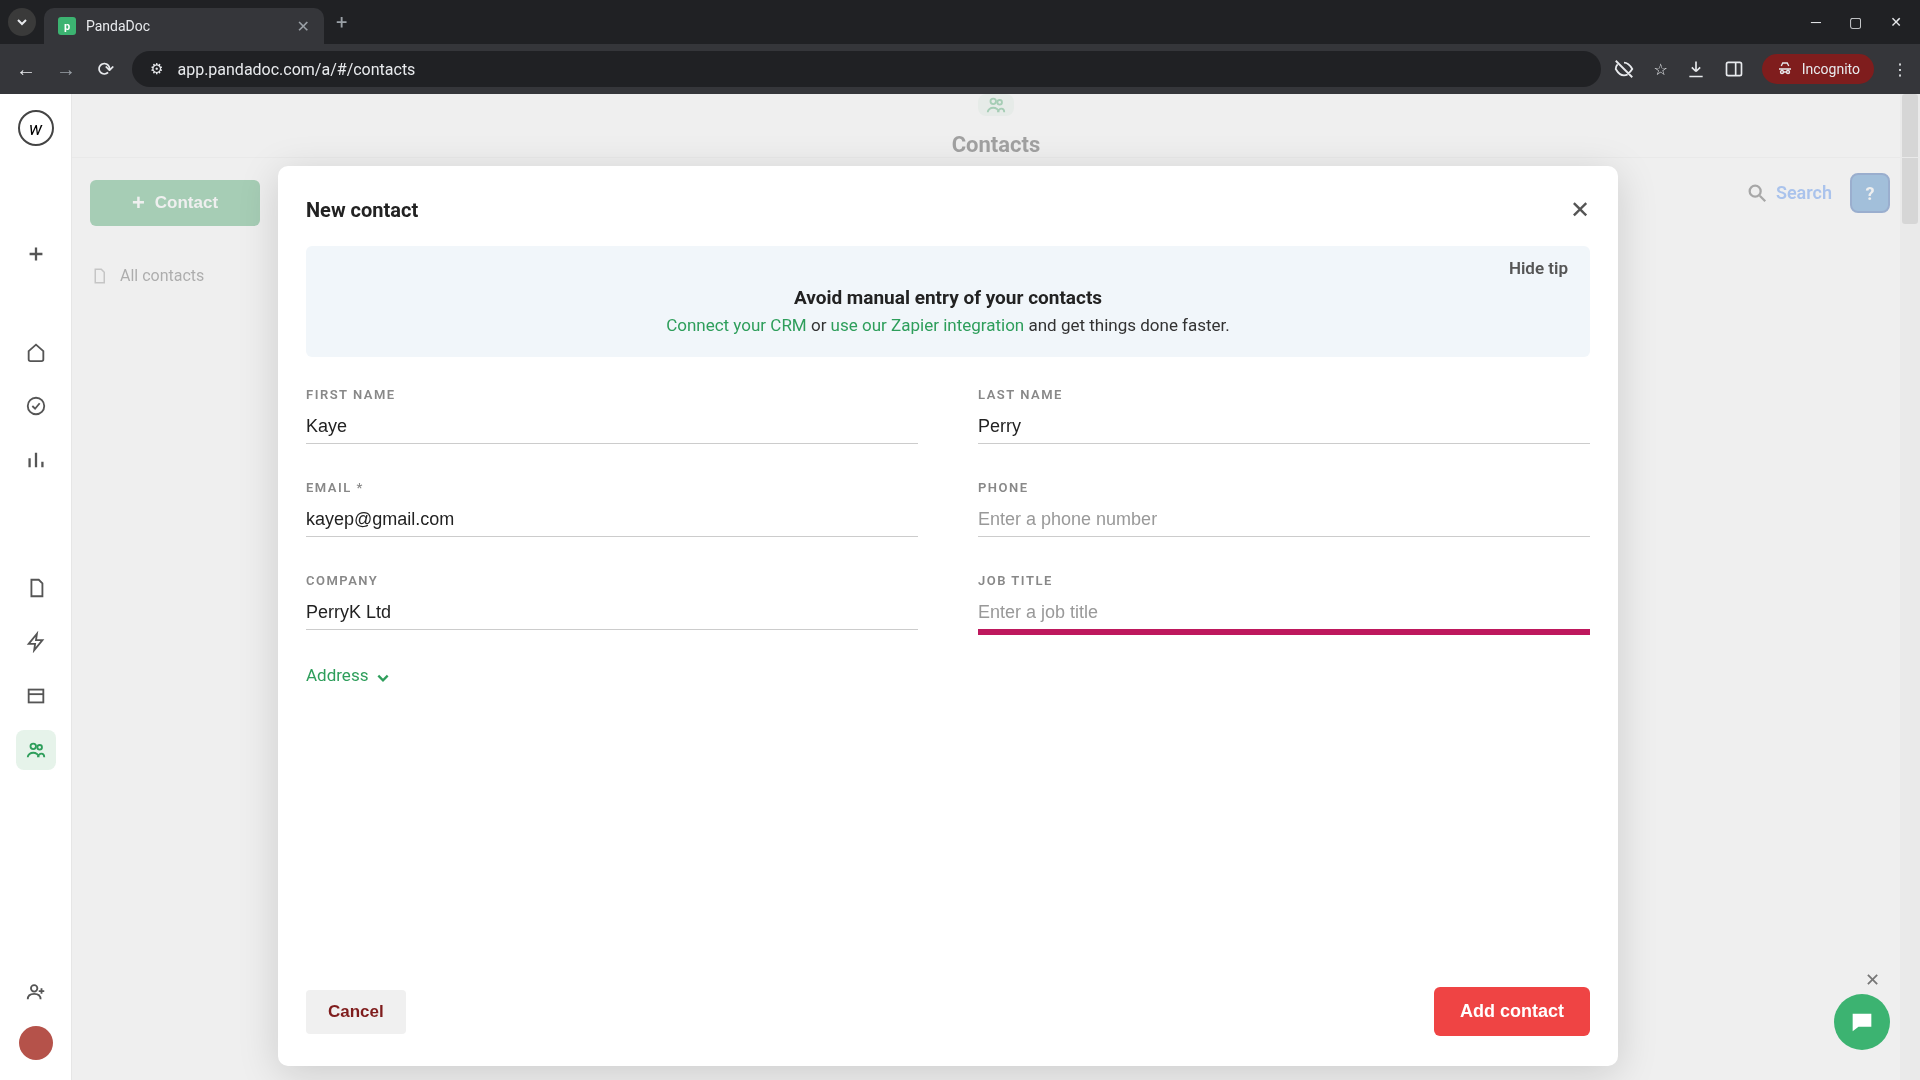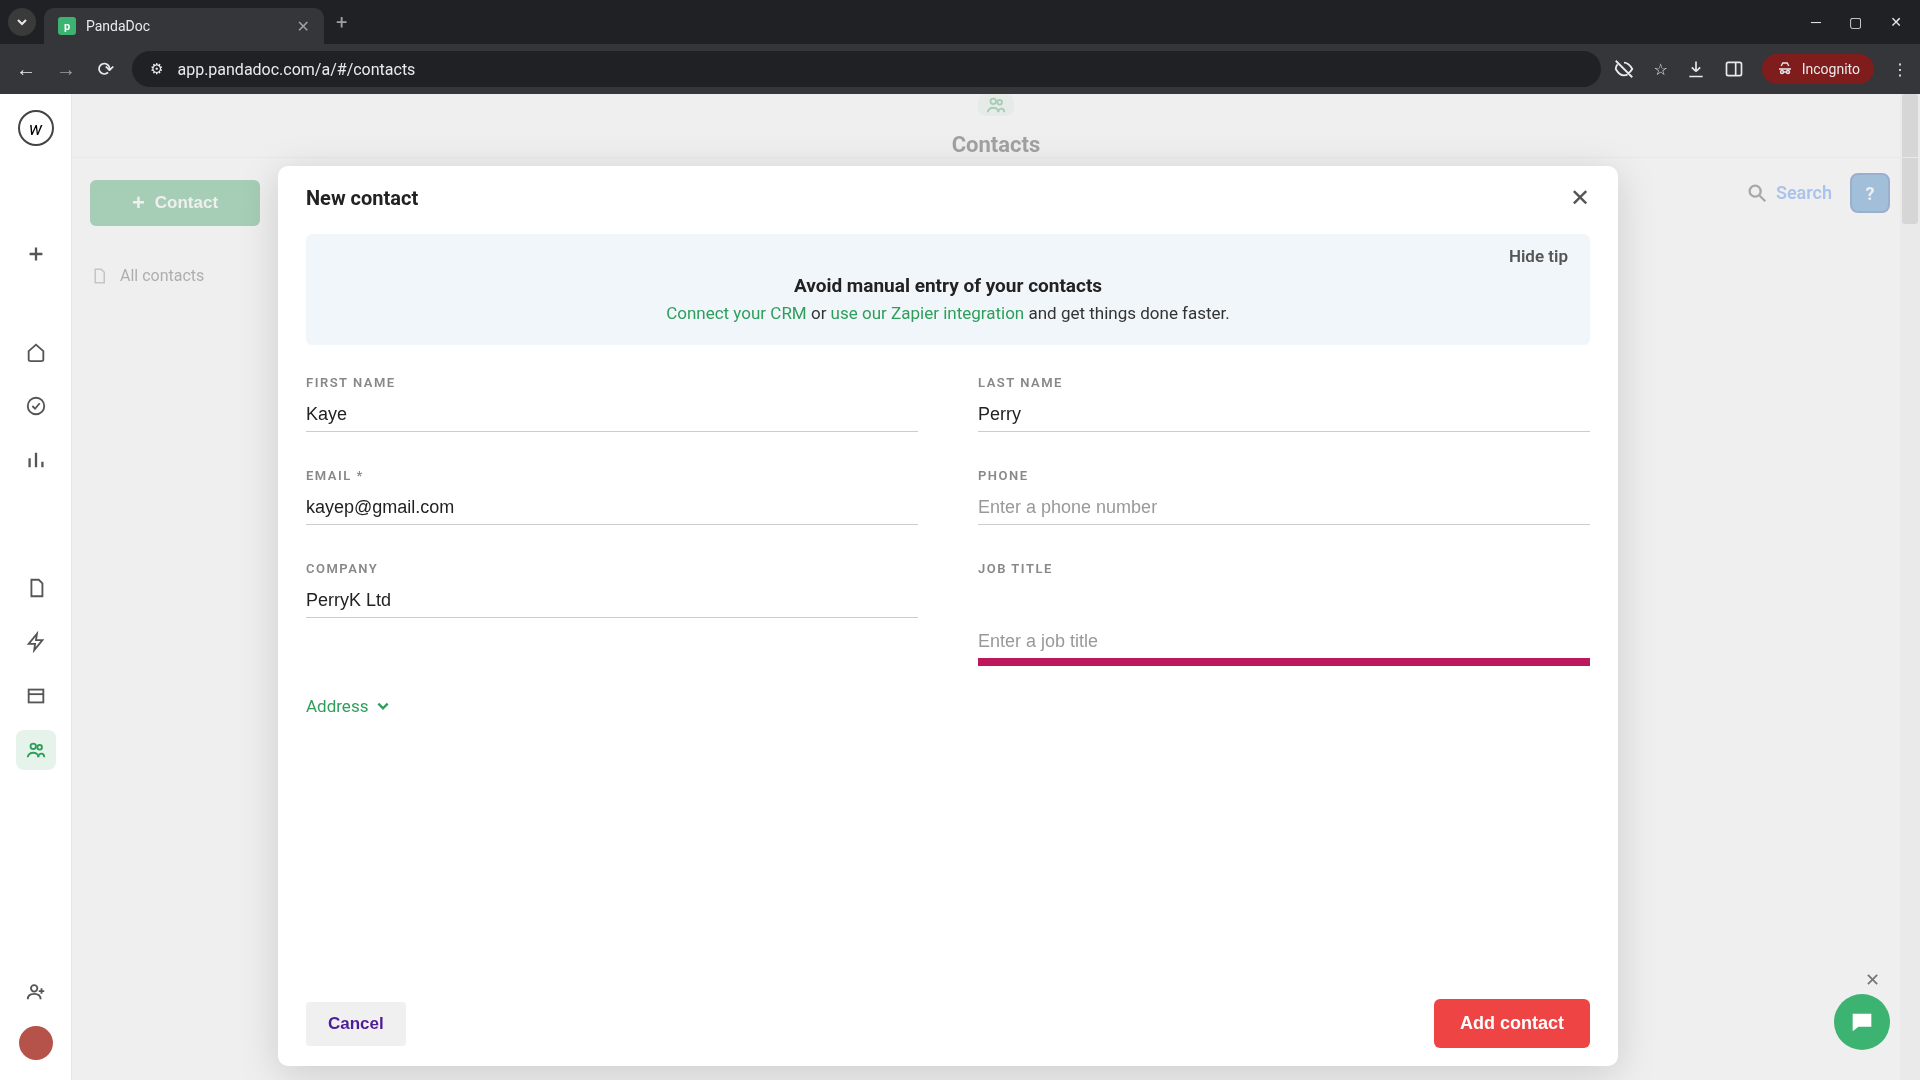--- a/index.html
+++ b/index.html
@@ -44,41 +44,41 @@
   .help-btn { width:40px; height:40px; background:#2477c4; border-radius:8px; display:flex; align-items:center; justify-content:center; color:#fff; font-weight:bold; font-size:18px; border:2px solid #0d47a1; }
   
   .sidebar { position:absolute; left:0; top:64px; width: 250px; padding: 22px 18px; }
   .add-contact-btn { background:#2e9e5b; color:#fff; border:none; border-radius:6px; height:46px; width: 170px; display:flex; align-items:center; justify-content:center; gap:10px; font-size:17px; font-weight:600; }
   .all-contacts { margin-top: 40px; display:flex; align-items:center; gap:12px; color:#444; font-size:16px; }
   
   
   .overlay { position:absolute; inset:0; background: rgba(230,230,230,0.65); }
   
   
-  .modal { position:absolute; left: 206px; top: 72px; width: 1340px; height: 900px; background:#fff; border-radius:10px; box-shadow: 0 8px 40px rgba(0,0,0,0.15); padding: 18px 28px; display:flex; flex-direction:column; }
+  .modal { position:absolute; left: 206px; top: 72px; width: 1340px; height: 900px; background:#fff; border-radius:10px; box-shadow: 0 8px 40px rgba(0,0,0,0.15); padding: 30px 28px; display:flex; flex-direction:column; }
   .modal-hdr { display:flex; align-items:center; }
   .modal-hdr h2 { font-size: 20px; font-weight:700; color:#222; }
   .modal-close { margin-left:auto; font-size:24px; color:#555; }
   
   .tip-panel { background:#f1f6fa; border-radius:6px; margin-top: 22px; padding: 22px 28px; text-align:center; position:relative; }
   .hide-tip { position:absolute; right: 22px; top: 12px; color:#555; font-size:17px; font-weight:600; }
   .tip-title { font-size:19px; font-weight:700; color:#222; margin-top: 18px; }
   .tip-body { font-size:17px; color:#333; margin-top: 6px; }
   .tip-body .link { color:#2e9e5b; }
   
   .form { margin-top: 30px; display:grid; grid-template-columns: 1fr 1fr; column-gap: 60px; row-gap: 36px; }
   .field label { display:block; font-size:13px; letter-spacing:1.5px; color:#888; font-weight:600; margin-bottom: 8px; }
   .field input { width:100%; border:none; border-bottom: 1px solid #ccc; font-size:18px; padding: 6px 0; outline:none; color:#222; background:transparent; }
   .field input::placeholder { color:#999; }
-  .field.focused input { border-bottom: 8px solid #be185d; margin-top: 41px; }
-  
-  .address-toggle { margin-top: 30px; color:#2e9e5b; font-size:17px; display:flex; align-items:center; gap:8px; }
+  .field.focused input { border-bottom: 6px solid #be185d; }
+  
+  .address-toggle { margin-top: 30px; color:#2e9e5b; font-size:17px; display:flex; align-items:flex-end; gap:8px; }
   
   .modal-footer { margin-top:auto; display:flex; align-items:center; }
-  .btn-cancel { background:#f0f0f0; border:none; border-radius:4px; padding: 12px 22px; font-size:17px; font-weight:600; color:#4c1d95; }
+  .btn-cancel { background:#f0f0f0; border:none; border-radius:4px; padding: 12px 22px; font-size:17px; font-weight:600; color:#7f1d1d; }
   .btn-add { margin-left:auto; background:#ef4444; border:none; border-radius:6px; padding: 14px 26px; font-size:18px; font-weight:700; color:#fff; }
   
   
   .chat-fab { position:absolute; right: 30px; bottom: 30px; width:56px; height:56px; border-radius:50%; background:#3cb371; display:flex; align-items:center; justify-content:center; color:#fff; font-size:24px; }
   .chat-close { position:absolute; right: 40px; bottom: 90px; color:#777; font-size:18px; }
   
   
   .scroll-track { position:absolute; right:0; top:0; width:20px; height:100%; background:#f0f0f0; }
   .scroll-thumb { position:absolute; right:2px; top:0; width:16px; height:130px; background:#b8b8b8; border-radius:3px; }
   

